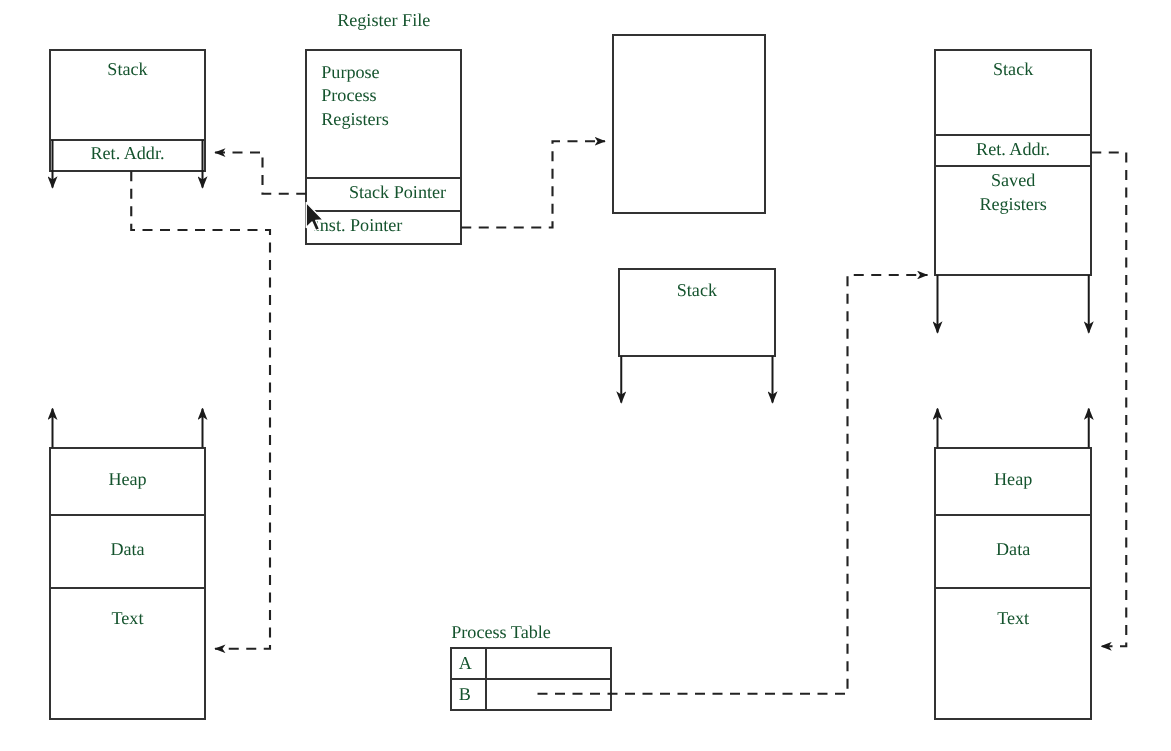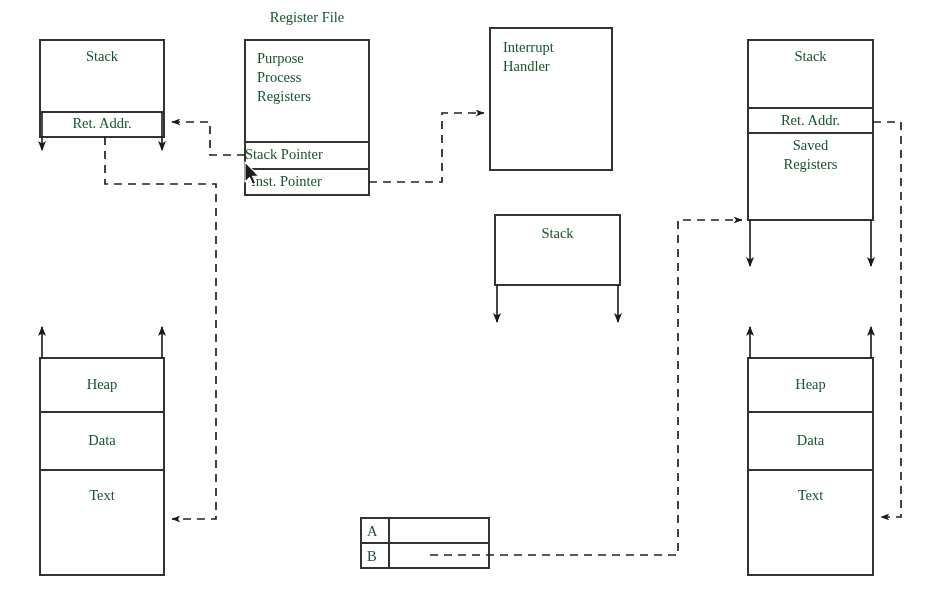--- a/index.html
+++ b/index.html
@@ -114,36 +114,33 @@
     <g stroke="#222222" stroke-width="1.7" fill="none" stroke-dasharray="8,6">
       <path d="M245,155 L210,155 L210,122 L172,122" marker-end="url(#ahs)"></path>
       <path d="M105,137 L105,184 L216,184 L216,519 L172,519" marker-end="url(#ahs)"></path>
       <path d="M369,182 L442,182 L442,113 L484,113" marker-end="url(#ahs)"></path>
       <path d="M430,555 L678,555 L678,220 L742,220" marker-end="url(#ahs)"></path>
       <path d="M873,122 L901,122 L901,517 L881,517" marker-end="url(#ahs)"></path>
     </g>
   </svg>
 
   <div class="lbl cap" style="left:245px;top:8px;width:124px;">Register File</div>
+  <div class="lbl cap" style="left:361px;top:497px;width:140px;text-align:left;">Process Table</div>
 
   <div class="lbl" style="left:40px;top:47px;width:124px;">Stack</div>
   <div class="lbl" style="left:40px;top:114px;width:124px;">Ret. Addr.</div>
 
   <div class="lbl multi" style="left:257px;top:49px;width:110px;">
     <span>Purpose</span><br>
     <span>Process</span><br>
     <span>Registers</span>
   </div>
-  <div class="lbl" style="left:245px;top:145px;width:146px;text-align:left;padding-left:0;box-sizing:border-box;">Stack Pointer</div>
+  <div class="lbl" style="left:245px;top:145px;width:146px;text-align:center;padding-left:0;box-sizing:border-box;">Stack Pointer</div>
   <div class="lbl" style="left:245px;top:172px;width:124px;text-align:left;padding-left:6px;box-sizing:border-box;">Inst. Pointer</div>
 
-  <div class="lbl multi" style="left:503px;top:38px;width:105px;">
-    <span>Interrupt</span><br>
-    <span>Handler</span>
-  </div>
 
   <div class="lbl" style="left:495px;top:224px;width:125px;">Stack</div>
 
   <div class="lbl" style="left:748px;top:47px;width:125px;">Stack</div>
   <div class="lbl" style="left:748px;top:111px;width:125px;">Ret. Addr.</div>
   <div class="lbl" style="left:748px;top:136px;width:125px;">
     <span>Saved</span><br>
     <span>Registers</span>
   </div>
 

